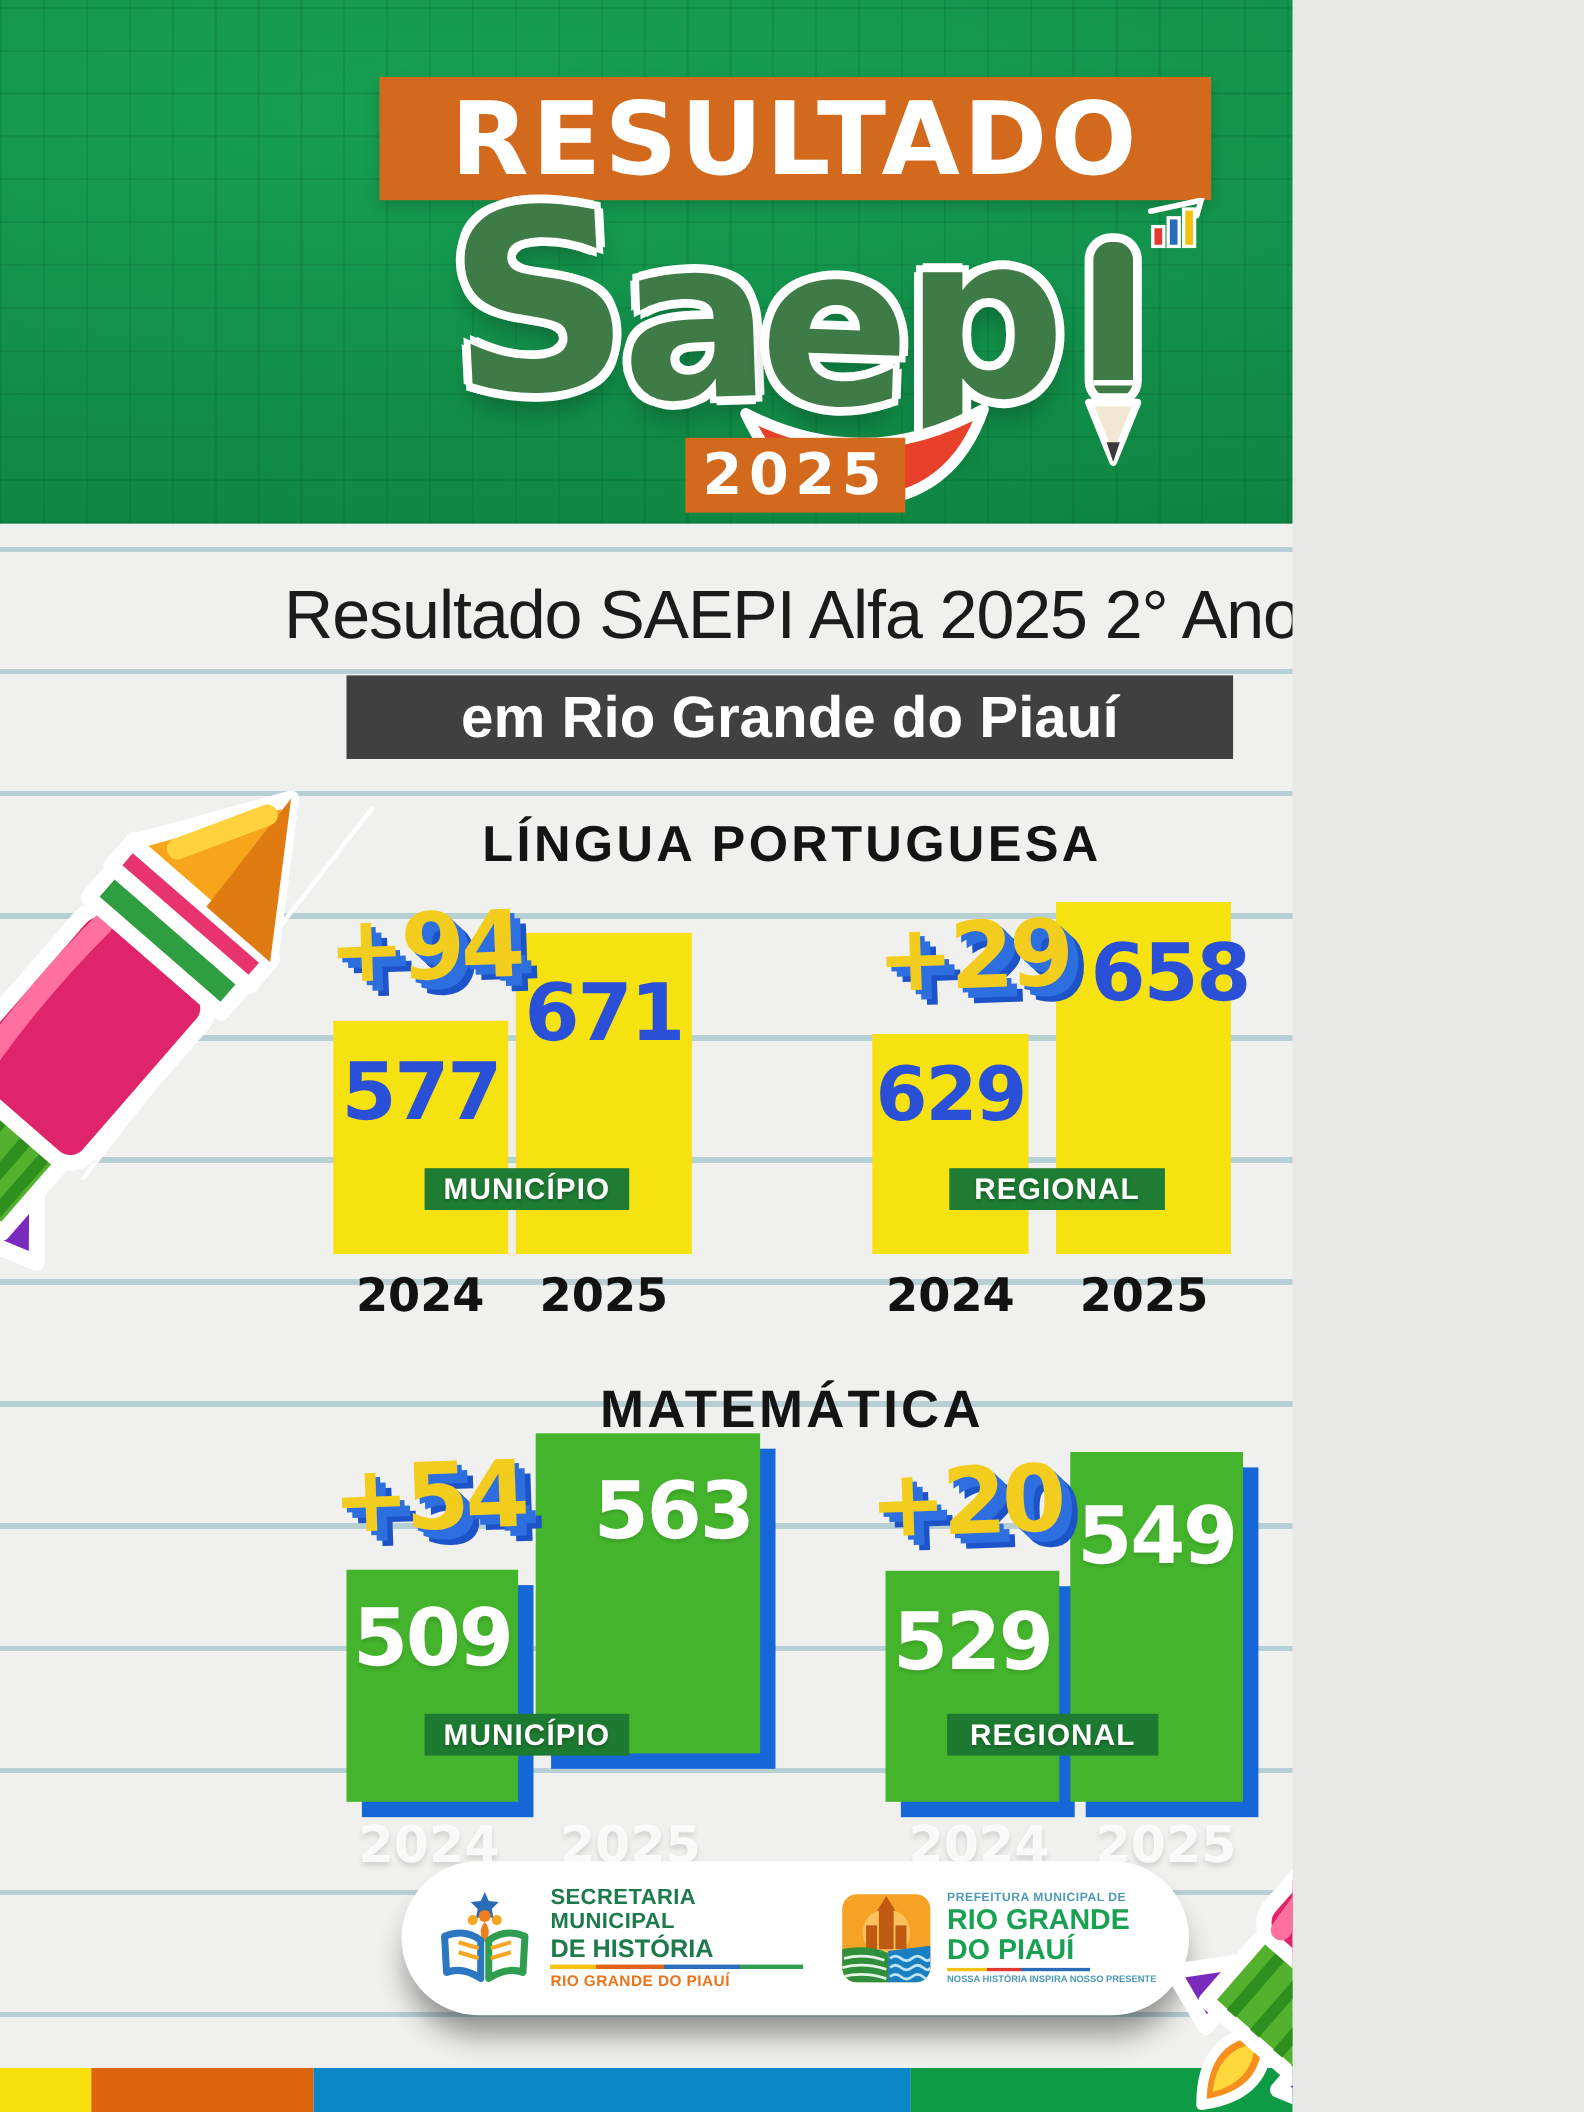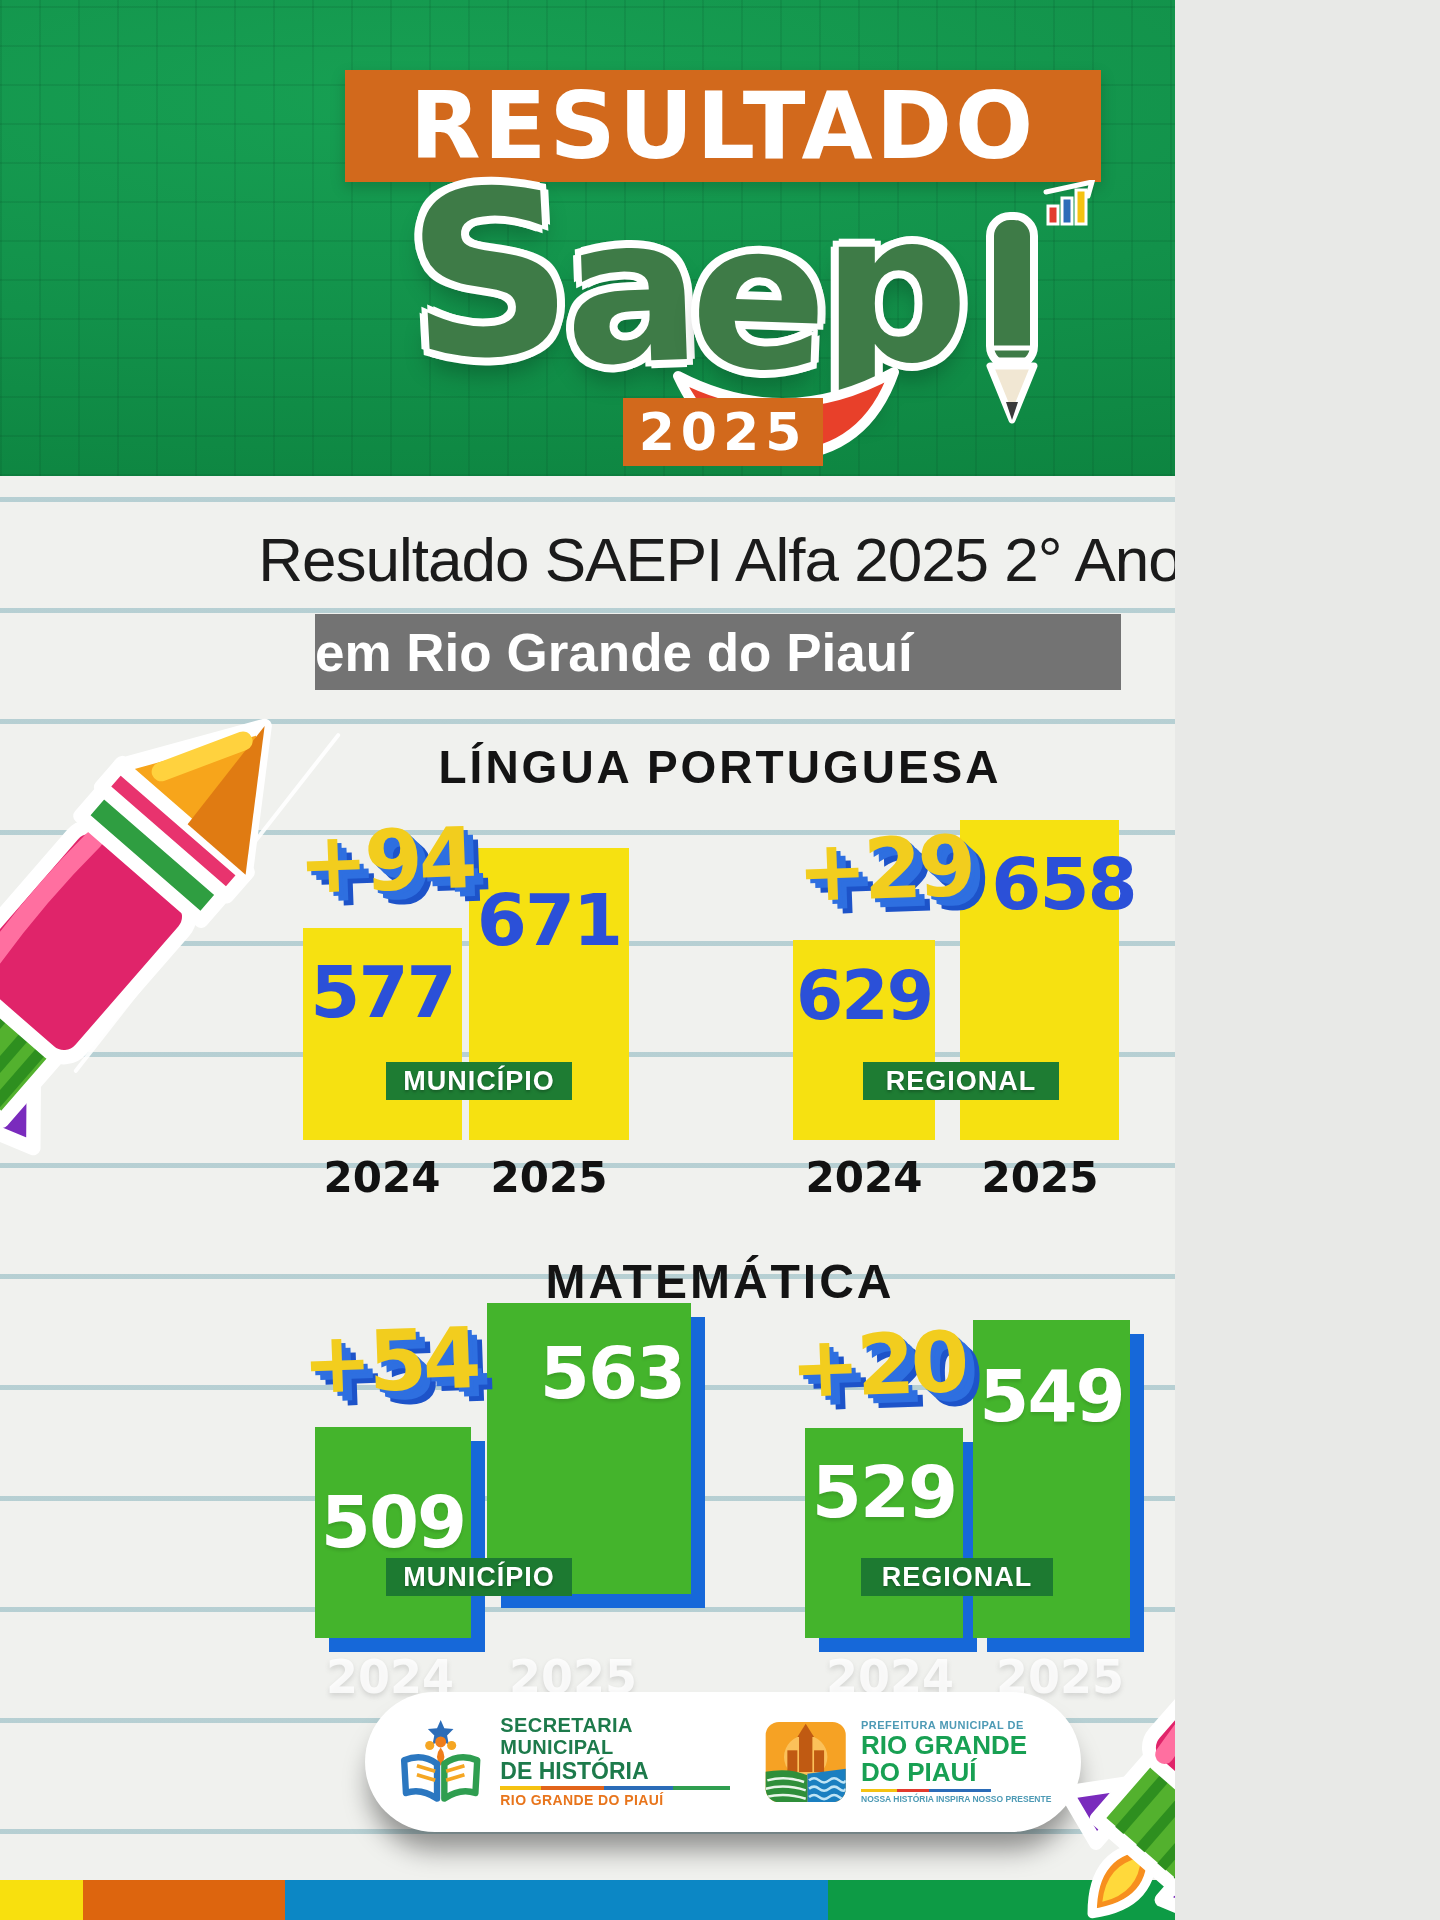--- a/index.html
+++ b/index.html
@@ -32,39 +32,39 @@
   .smile{position:absolute;left:258px;top:186px;}
   .pencil{position:absolute;left:556px;top:12px;}
 
   
   .ruled{position:absolute;left:0;top:497px;width:1440px;height:1380px;
     background:repeating-linear-gradient(180deg,rgba(168,199,204,.8) 0 5px,transparent 5px 111px);}
 
   
   .main-title{position:absolute;left:0;top:524px;width:1440px;text-align:center;
     font-size:62px;color:#1b1b1b;letter-spacing:-1px;}
-  .sub-band{position:absolute;left:315px;top:614px;width:806px;height:76px;background:#737373;
-    display:flex;align-items:center;}
+  .sub-band{position:absolute;left:315px;top:614px;width:806px;height:76px;background:#404040;
+    display:flex;align-items:center;justify-content:center;}
   .sub-band span{font-weight:bold;font-size:53px;color:#fff;}
   .sec-h{position:absolute;left:0;width:1440px;text-align:center;font-weight:bold;color:#141414;letter-spacing:3px;}
   #lp-h{top:740px;font-size:46px;}
   #mat-h{top:1254px;font-size:48px;}
 
   
   .bar{position:absolute;display:flex;justify-content:center;align-items:flex-start;}
   .bar .v{font-family:"DejaVu Sans",sans-serif;font-weight:bold;font-size:72px;letter-spacing:-2px;}
   .bar.yellow{background:#f6e111;}
   .bar.yellow .v{color:#2b50d8;}
   .bar.green{background:#44b42c;box-shadow:14px 14px 0 #1668d9;}
   .bar.green .v{color:#fff;text-shadow:0 3px 3px rgba(0,0,0,.10);}
   #lp-m-2024{left:303px;top:928px;width:159px;height:212px;} #lp-m-2024 .v{padding-top:22px;}
   #lp-m-2025{left:469px;top:848px;width:160px;height:292px;} #lp-m-2025 .v{padding-top:30px;}
   #lp-r-2024{left:793px;top:940px;width:142px;height:200px;} #lp-r-2024 .v{padding-top:16px;font-size:68px;}
   #lp-r-2025{left:960px;top:820px;width:159px;height:320px;} #lp-r-2025 .v{padding-top:22px;margin-left:48px;}
-  #mat-m-2024{left:315px;top:1427px;width:156px;height:211px;} #mat-m-2024 .v{padding-top:20px;margin-top:33px;}
+  #mat-m-2024{left:315px;top:1427px;width:156px;height:211px;} #mat-m-2024 .v{padding-top:20px;}
   #mat-m-2025{left:487px;top:1303px;width:158px;height:291px;padding-left:46px;} #mat-m-2025 .v{padding-top:28px;}
   #mat-r-2024{left:805px;top:1428px;width:158px;height:210px;} #mat-r-2024 .v{padding-top:22px;}
   #mat-r-2025{left:973px;top:1320px;width:157px;height:318px;} #mat-r-2025 .v{padding-top:34px;}
 
   
   .delta{position:absolute;font-family:"DejaVu Sans",sans-serif;font-weight:bold;font-size:84px;
     color:#f2cd1e;letter-spacing:-4px;transform:rotate(-2deg);
     text-shadow:4px 4px 0 #2e6fe0,9px 9px 0 #2e6fe0,14px 14px 0 #1d53c9;}
   #lp-m-delta{left:298px;top:812px;}
   #lp-r-delta{left:797px;top:820px;}

